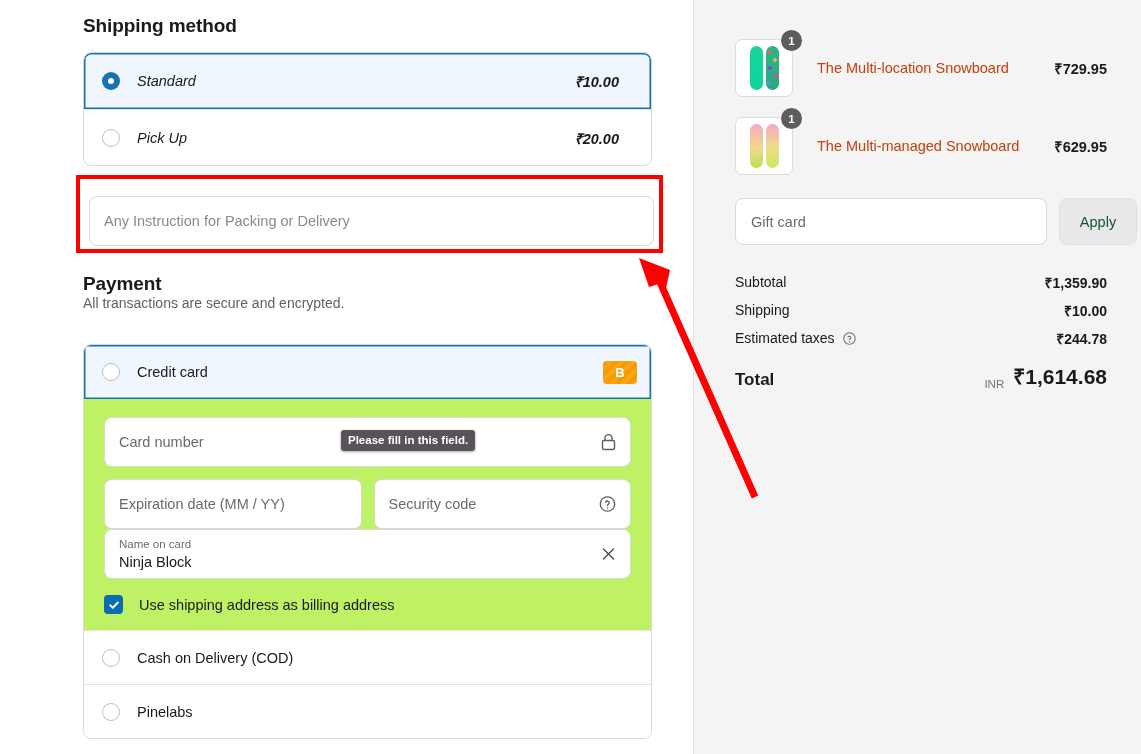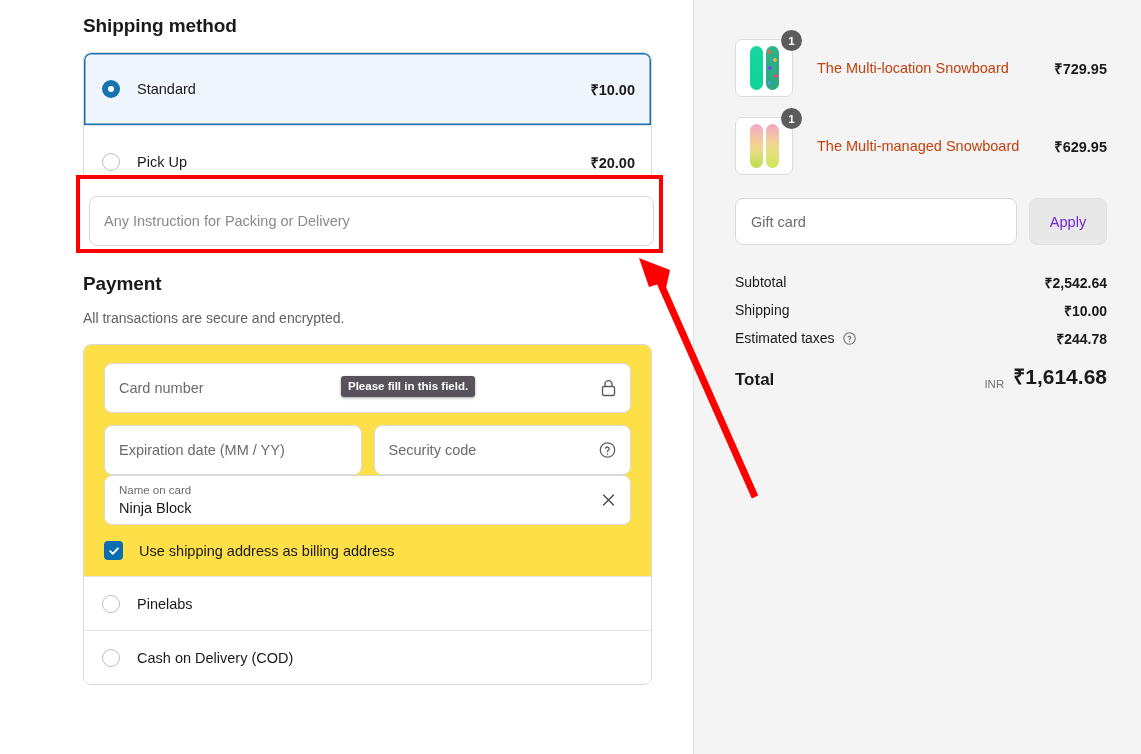--- a/index.html
+++ b/index.html
@@ -28,22 +28,23 @@
   
   .ship-card {
     margin-top: 15px;
     border: 1px solid #d9d9d9;
     border-radius: 8px;
     overflow: hidden;
     background: #fff;
   }
   .ship-row {
     display: flex; align-items: center;
-    height: 72px; padding: 0 16px 0 18px;
+    height: 56px; padding: 0 32px 0 18px;
     position: relative;
+    font-style: italic;
   }
   .ship-row.selected {
     background: #f0f6fd;
     box-shadow: inset 0 0 0 1.5px #1773b0;
     border-radius: 7px 7px 0 0;
   }
   .ship-row.divider { border-top: 1px solid #e3e3e3; }
   .ship-label { font-size: 14.5px; color: #1a1a1a; margin-left: 17px; flex: 1; }
   .ship-price { font-size: 14.5px; color: #1a1a1a; font-weight: bold; }
 
@@ -71,21 +72,21 @@
     position: absolute; left: 9px; top: 17px;
     width: 565px; height: 50px;
     border: 1px solid #d9d9d9; border-radius: 8px;
     background: #fff;
     display: flex; align-items: center; padding: 0 14px;
   }
   .instr-placeholder { font-size: 14.5px; color: #8a8a8a; }
 
   
   .pay-head { position: absolute; left: 83px; top: 273px; width: 569px; }
-  .pay-sub { font-size: 14px; color: #616161; margin-top: 15px; }
+  .pay-sub { font-size: 14px; color: #616161; margin-top: 0; }
 
   .pay-card {
     position: absolute; left: 83px; top: 344px;
     width: 569px;
     border: 1px solid #d9d9d9; border-radius: 8px;
     background: #fff; overflow: hidden;
   }
   .pay-row {
     display: flex; align-items: center;
     height: 54px; padding: 0 14px 0 18px;
@@ -97,21 +98,21 @@
   }
   .pay-row.sep { border-top: 1px solid #e3e3e3; }
   .pay-label { font-size: 14.5px; color: #1a1a1a; margin-left: 17px; flex: 1; }
   .brand-badge {
     width: 34px; height: 23px; border-radius: 4px;
     background: repeating-linear-gradient(135deg,#f59b00 0 4px,#f9a51a 4px 8px);
     color: #fff; font-size: 13px; font-weight: bold;
     display: flex; align-items: center; justify-content: center;
   }
 
-  .cc-body { background: #fde047; padding: 18px 20px 16px 20px; }
+  .cc-body { background: #bef264; padding: 18px 20px 16px 20px; }
   .fld {
     background: #fff; border: 1px solid #d9d9d9; border-radius: 8px;
     height: 50px; display: flex; align-items: center;
     padding: 0 14px; position: relative;
   }
   .fld + .fld, .fld-row { margin-top: 12px; }
   .fld-ph { font-size: 14.5px; color: #6b6b6b; }
   .fld-row { display: flex; gap: 12px; }
   .fld-row .fld { flex: 1; margin-top: 0; }
   .fld-filled { flex-direction: column; align-items: flex-start; justify-content: center; }
@@ -155,32 +156,32 @@
   .board { width: 13px; height: 44px; border-radius: 7px; }
   .qty {
     position: absolute; right: -9px; top: -9px;
     width: 21px; height: 21px; border-radius: 50%;
     background: #5c5c5c; color: #fff;
     font-size: 11.5px; font-weight: bold;
     display: flex; align-items: center; justify-content: center;
   }
   .prod-name { font-size: 14.5px; color: #c2410c; margin-left: 24px; flex: 1; }
   .prod-price { font-size: 14.5px; color: #1a1a1a; font-weight: bold; }
-  .gift { position: absolute; left: 41px; top: 198px; display: flex; gap: 12px; width: 372px; border-radius: 18px; }
+  .gift { position: absolute; left: 41px; top: 198px; display: flex; gap: 12px; width: 402px; border-radius: 18px; }
   .gift-input {
     flex: 1; height: 47px; background: #fff;
     border: 1px solid #d9d9d9; border-radius: 8px;
     display: flex; align-items: center; padding: 0 15px;
     font-size: 14.5px; color: #6b6b6b;
   }
   .apply-btn {
     width: 78px; height: 47px; background: #e8e8e8;
     border: 1px solid #e0e0e0; border-radius: 8px;
     display: flex; align-items: center; justify-content: center;
-    font-size: 14.5px; color: #6d28d9;
+    font-size: 14.5px; color: #14532d;
   }
 
   .totals { position: absolute; left: 41px; top: 268px; width: 372px; }
   .tot-row { display: flex; align-items: center; height: 28px; }
   .tot-label { font-size: 14px; color: #1a1a1a; flex: 1; display: flex; align-items: center; gap: 7px; }
   .tot-val { font-size: 14px; color: #1a1a1a; font-weight: bold; }
   .tot-row.grand { height: 38px; align-items: flex-end; }
   .tot-row.grand .tot-label { font-size: 17px; font-weight: bold; }
   .tot-row.grand .tot-val { font-size: 21px; font-weight: bold; }
   .cur { font-size: 11.5px; color: #757575; font-weight: normal; margin-right: 9px; }
@@ -216,20 +217,25 @@
       </div>
     </div>
 
     <div class="pay-head">
       <div class="section-title">Payment</div>
       <div class="pay-sub">All transactions are secure and encrypted.</div>
     </div>
 
     <div class="pay-card">
 
+      <div class="pay-row selected">
+        <span class="radio"></span>
+        <span class="pay-label">Credit card</span>
+        <span class="brand-badge">B</span>
+      </div>
 
       <div class="cc-body">
 
         <div class="fld">
           <span class="fld-ph">Card number</span>
           <span class="tooltip">Please fill in this field.</span>
           <span class="ico">
             <svg width="17" height="19" viewBox="0 0 17 19" fill="none" stroke="#5c5c5c" stroke-width="1.4">
               <rect x="2.5" y="8" width="12" height="9" rx="1.5"></rect>
               <path d="M5 8V5.6a3.5 3.5 0 017 0V8"></path>
@@ -268,26 +274,26 @@
             <svg width="12" height="12" viewBox="0 0 12 12" fill="none" stroke="#fff" stroke-width="1.9" stroke-linecap="round" stroke-linejoin="round">
               <path d="M2.2 6.2l2.6 2.6L9.9 3.4"></path>
             </svg>
           </span>
           <span class="cb-label">Use shipping address as billing address</span>
         </div>
       </div>
 
       <div class="pay-row sep">
         <span class="radio"></span>
-        <span class="pay-label">Pinelabs</span>
+        <span class="pay-label">Cash on Delivery (COD)</span>
       </div>
 
       <div class="pay-row sep">
         <span class="radio"></span>
-        <span class="pay-label">Cash on Delivery (COD)</span>
+        <span class="pay-label">Pinelabs</span>
       </div>
     </div>
   </div>
 
   <div class="right-panel">
 
     <div class="prod-list">
 
       <div class="prod-row">
         <div class="thumb-wrap">
@@ -325,21 +331,21 @@
         <span>Gift card</span>
       </div>
       <div class="apply-btn">
         <span>Apply</span>
       </div>
     </div>
 
     <div class="totals">
       <div class="tot-row">
         <span class="tot-label">Subtotal</span>
-        <span class="tot-val">₹2,542.64</span>
+        <span class="tot-val">₹1,359.90</span>
       </div>
       <div class="tot-row">
         <span class="tot-label">Shipping</span>
         <span class="tot-val">₹10.00</span>
       </div>
       <div class="tot-row">
         <span class="tot-label">
           <span>Estimated taxes</span>
           <span style="display:flex;">
             <svg width="15" height="15" viewBox="0 0 19 19" fill="none" stroke="#6b6b6b" stroke-width="1.3">

